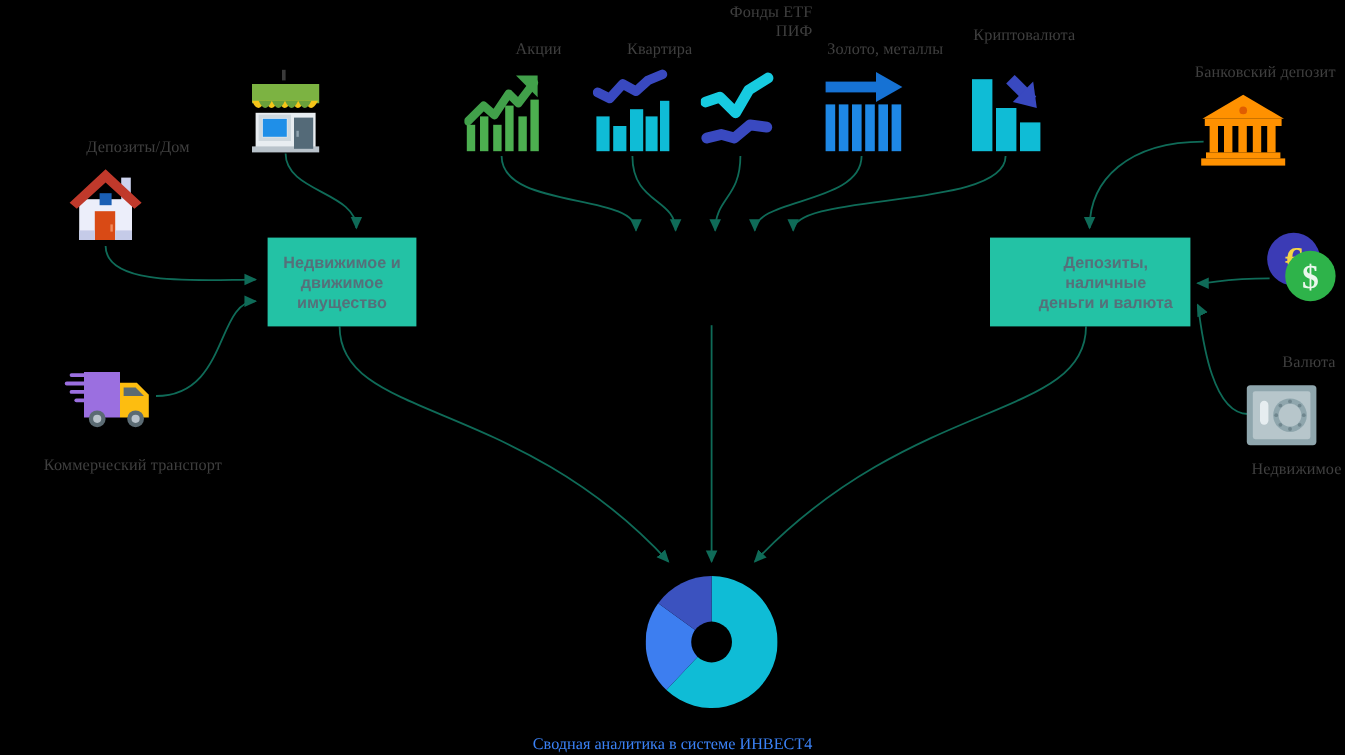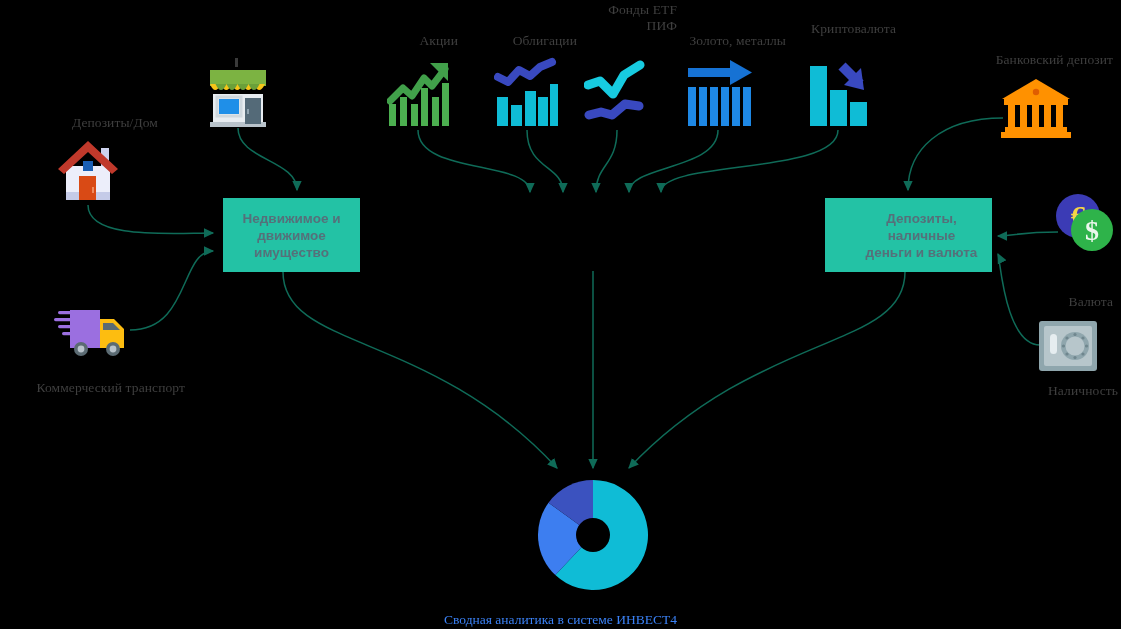--- a/index.html
+++ b/index.html
@@ -95,29 +95,29 @@
       <path d="M283,272 C283,350 430,330 557,468"></path>
 
       <path d="M593,271 L593,468"></path>
 
       <path d="M905,272 C905,350 760,330 629,468"></path>
     </g>
   </svg>
 
   <div class="lbl" style="left:18px; top:115px; width:140px;">Депозиты/Дом</div>
   <div class="lbl" style="left:-5px; top:380px; width:190px;">Коммерческий транспорт</div>
-  <div class="lbl" style="left:378px; top:33px; width:80px;">Акции</div>
-  <div class="lbl" style="left:477px; top:33px; width:100px;">Облигации</div>
+  <div class="lbl" style="left:388px; top:33px; width:80px;">Акции</div>
+  <div class="lbl" style="left:477px; top:33px; width:100px;">Квартира</div>
   <div class="lbl" style="left:557px; top:2px; width:120px;">Фонды ETF
 ПИФ</div>
   <div class="lbl" style="left:650px; top:33px; width:136px;">Золото, металлы</div>
   <div class="lbl" style="left:780px; top:21px; width:116px;">Криптовалюта</div>
   <div class="lbl" style="left:963px; top:52px; width:150px;">Банковский депозит</div>
   <div class="lbl" style="left:1029px; top:258px; width:84px;margin-top:36px;">Валюта</div>
-  <div class="lbl" style="left:1010px; top:383px; width:108px;">Наличность</div>
+  <div class="lbl" style="left:1010px; top:383px; width:108px;">Недвижимое</div>
 
   <svg class="icon" style="left:52px; top:136px;" width="72" height="70" viewBox="0 0 72 70">
     <rect x="49" y="12" width="8" height="20" fill="#cdd3ee"></rect>
     <rect x="14" y="30" width="44" height="34" fill="#eceefa"></rect>
     <path d="M36 5 L66 33 L60 38 L36 16 L12 38 L6 33 Z" fill="#c0392b"></path>
     <rect x="31" y="25" width="10" height="10" fill="#1a5fb4"></rect>
     <rect x="27" y="40" width="17" height="24" fill="#d94a15"></rect>
     <rect x="40" y="51" width="2" height="6" fill="#f08a5d"></rect>
     <rect x="14" y="56" width="13" height="8" fill="#c5cbe8"></rect>
     <rect x="44" y="56" width="14" height="8" fill="#c5cbe8"></rect>
@@ -248,21 +248,21 @@
       <circle cx="45" cy="18" r="1.6"></circle>
       <circle cx="48.5" cy="26" r="1.6"></circle>
       <circle cx="45" cy="34" r="1.6"></circle>
       <circle cx="37" cy="37.5" r="1.6"></circle>
       <circle cx="29" cy="34" r="1.6"></circle>
       <circle cx="25.5" cy="26" r="1.6"></circle>
       <circle cx="29" cy="18" r="1.6"></circle>
     </g>
   </svg>
 
-  <div class="node" style="left:223px; top:198px; width:137px; height:74px;">Недвижимое и
+  <div class="node" style="left:223px; top:198px; width:124px; height:74px;">Недвижимое и
 движимое
 имущество</div>
   <div class="node" style="left:825px; top:198px; width:167px; height:74px;padding-left:32px;">Депозиты, наличные
 деньги и валюта</div>
 
   <svg class="icon" id="donut" style="left:538px; top:480px;" width="110" height="110" viewBox="0 0 110 110">
     <g id="donut-slices">
         <path d="M55,55 L55,0 A55,55 0 1,1 17.34990917392212,95.09327450817763 Z" fill="#0fbcd6"></path>
         <path d="M55,55 L17.34990917392212,95.09327450817763 A55,55 0 0,1 10.504065309377886,22.671811123913983 Z" fill="#3d7ef0"></path>
         <path d="M55,55 L10.504065309377886,22.671811123913983 A55,55 0 0,1 54.99999999999999,0 Z" fill="#3b52bf"></path>

